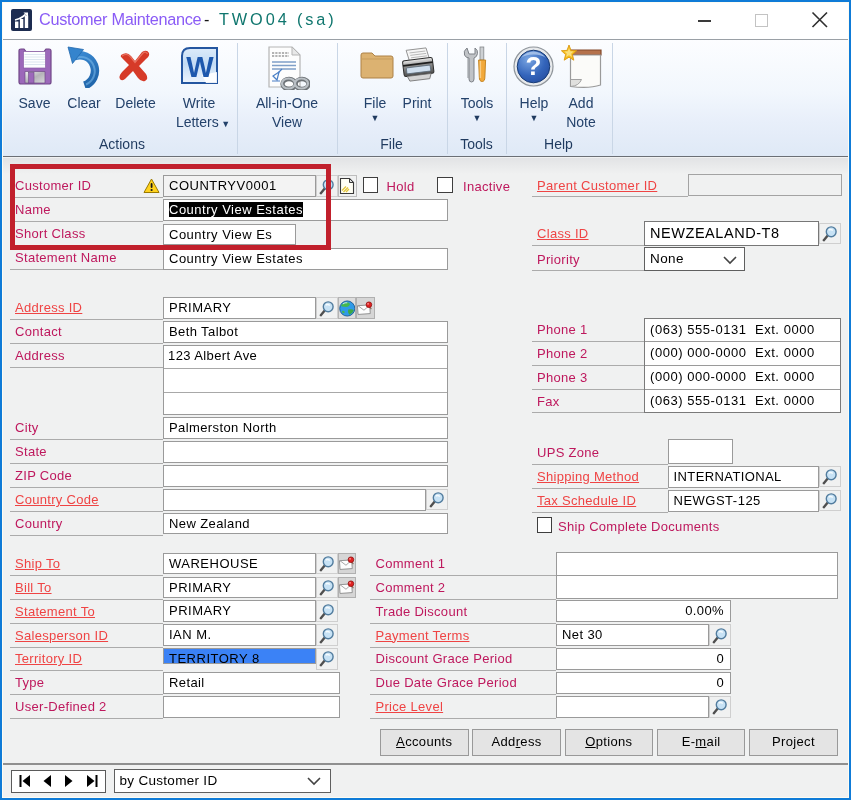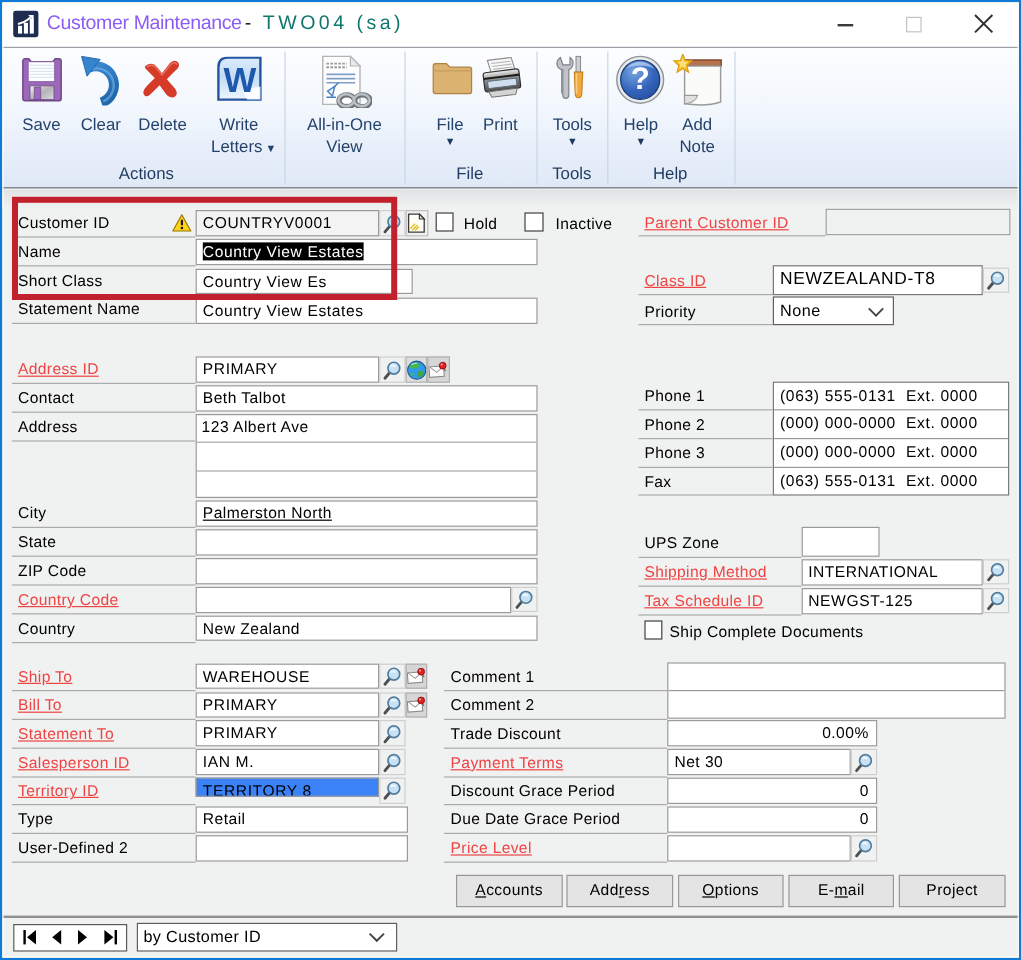--- a/index.html
+++ b/index.html
@@ -1,18 +1,18 @@
 <!DOCTYPE html>
 <html><head><meta charset="utf-8"><style>
 
 html,body{margin:0;padding:0}
 body{width:851px;height:800px;position:relative;font-family:"Liberation Sans",sans-serif;overflow:hidden;background:#fff}
 .abs{position:absolute}
 .win{position:absolute;inset:0;border:2px solid #0f7bd7;background:#f0f1f1;box-sizing:border-box}
-.flb{position:absolute;color:#000000;white-space:nowrap}
+.flb{position:absolute;color:#be185d;white-space:nowrap}
 .lnk{position:absolute;color:#ef4444;text-decoration:underline;white-space:nowrap}
 .fld{position:absolute;box-sizing:border-box;white-space:nowrap;color:#000;overflow:hidden}
 .ibtn{position:absolute;box-sizing:border-box;border:1px solid #cfcfcf;background:#f0f1f1;display:flex;align-items:center;justify-content:center}
 .rlab{position:absolute;color:#24426b;white-space:nowrap;text-align:center;font-size:14px}
 .glab{position:absolute;color:#1f3a5f;white-space:nowrap;text-align:center;font-size:14px}
 .sep{position:absolute;width:1px;background:#c9d6e6}
 
 </style></head><body>
 <div class="win"></div>
 <div style="position:absolute;left:2px;top:2px;right:2px;bottom:2px;border:1px solid #fdfcf2;pointer-events:none;z-index:50"></div>
@@ -187,21 +187,21 @@
       <path d="M10.5 1.5 L10.5 5.5 L14.5 5.5 Z" fill="#dedede" stroke="#3a3a3a" stroke-width="1"></path>
       <path d="M3 13.5 L7 9.5 M4.5 15 L9 10.5 M7 15 L10 12" stroke="#e3c53a" stroke-width="1.3"></path>
     </svg>
   </div>
 <div class="abs" style="left:142.5px;top:177.5px"><svg width="17" height="16" viewBox="0 0 17 16">
       <path d="M8.5 1 L16 14.5 H1 Z" fill="#ffd21e" stroke="#9a7a00" stroke-width="1" stroke-linejoin="round"></path>
       <rect x="7.7" y="5" width="1.8" height="5" rx="0.9" fill="#1a1a1a"></rect>
       <circle cx="8.6" cy="12" r="1.1" fill="#1a1a1a"></circle>
     </svg></div>
 <div class="fld" style="left:163px;top:198.8px;width:284.5px;height:22.2px;background:#fff;border:1px solid #9a9a9a;padding-left:5px;line-height:20.2px;font-size:13.0px;letter-spacing:0.5px;"><span style="background:#000;color:#fff">Country View Estates</span></div>
-<div class="fld" style="left:163px;top:223.5px;width:181px;height:21.8px;background:#fff;border:1px solid #9a9a9a;padding-left:5px;line-height:19.8px;font-size:13.0px;letter-spacing:0.5px;">Country View Es</div>
+<div class="fld" style="left:163px;top:223.5px;width:133px;height:21.8px;background:#fff;border:1px solid #9a9a9a;padding-left:5px;line-height:19.8px;font-size:13.0px;letter-spacing:0.5px;">Country View Es</div>
 <div class="fld" style="left:163px;top:247.8px;width:284.5px;height:22.0px;background:#fff;border:1px solid #9a9a9a;padding-left:5px;line-height:20.0px;font-size:13.0px;letter-spacing:0.5px;">Country View Estates</div>
 <div style="position:absolute;left:362.5px;top:177px;width:15.5px;height:15.5px;background:#fff;border:1.7px solid #3e3e3e;box-sizing:border-box"></div>
 <div class="flb" style="left:386.5px;top:178.5px;width:200px;font-size:13.0px;letter-spacing:0.3px">Hold</div>
 <div style="position:absolute;left:437px;top:177px;width:15.5px;height:15.5px;background:#fff;border:1.7px solid #3e3e3e;box-sizing:border-box"></div>
 <div class="flb" style="left:463px;top:178.5px;width:200px;font-size:13.0px;letter-spacing:0.3px">Inactive</div>
 <div class="lnk" style="left:15px;top:300.475px;width:200px;font-size:13.0px;letter-spacing:0.3px">Address ID</div>
 <div class="flb" style="left:15px;top:324.42499999999995px;width:200px;font-size:13.0px;letter-spacing:0.3px">Contact</div>
 <div class="flb" style="left:15px;top:348.375px;width:200px;font-size:13.0px;letter-spacing:0.3px">Address</div>
 <div class="flb" style="left:15px;top:420.225px;width:200px;font-size:13.0px;letter-spacing:0.3px">City</div>
 <div class="flb" style="left:15px;top:444.17499999999995px;width:200px;font-size:13.0px;letter-spacing:0.3px">State</div>
@@ -240,21 +240,21 @@
       <path d="M12.2 5.8 L14.8 9.2" stroke="#8a6a5a" stroke-width="1.2"></path>
       <circle cx="12.3" cy="4.6" r="2.9" fill="#e02222" stroke="#8e1010" stroke-width="0.8"></circle>
       <circle cx="11.4" cy="3.7" r="0.9" fill="#ff9a9a"></circle>
     </svg>
   </div>
 <div class="fld" style="left:163px;top:321.3px;width:284.5px;height:21.7px;background:#fff;border:1px solid #9a9a9a;padding-left:5px;line-height:19.7px;font-size:13.0px;letter-spacing:0.4px;">Beth Talbot</div>
 <div class="fld" style="left:163px;top:345.2px;width:284.5px;height:69.7px;background:#fff;border:1px solid #9a9a9a;padding-left:5px;line-height:67.7px;font-size:13.0px;letter-spacing:0.4px;"></div>
 <div class="abs" style="left:164px;top:345.2px;width:282.5px;height:22.5px;line-height:22.5px;padding-left:4px;font-size:13px;letter-spacing:0.4px">123 Albert Ave</div>
 <div style="position:absolute;left:164px;top:368.3px;width:282.5px;height:1px;background:#a8a8a8"></div>
 <div style="position:absolute;left:164px;top:391.6px;width:282.5px;height:1px;background:#a8a8a8"></div>
-<div class="fld" style="left:163px;top:417.0px;width:284.5px;height:21.8px;background:#fff;border:1px solid #9a9a9a;padding-left:5px;line-height:19.8px;font-size:13.0px;letter-spacing:0.4px;text-decoration:underline;">Palmerston North</div>
+<div class="fld" style="left:163px;top:417.0px;width:284.5px;height:21.8px;background:#fff;border:1px solid #9a9a9a;padding-left:5px;line-height:19.8px;font-size:13.0px;letter-spacing:0.4px;">Palmerston North</div>
 <div class="fld" style="left:163px;top:440.9px;width:284.5px;height:21.8px;background:#fff;border:1px solid #9a9a9a;padding-left:5px;line-height:19.8px;font-size:13.0px;letter-spacing:0.35px;"></div>
 <div class="fld" style="left:163px;top:464.8px;width:284.5px;height:21.8px;background:#fff;border:1px solid #9a9a9a;padding-left:5px;line-height:19.8px;font-size:13.0px;letter-spacing:0.35px;"></div>
 <div class="fld" style="left:163px;top:488.8px;width:262.5px;height:21.8px;background:#fff;border:1px solid #9a9a9a;padding-left:5px;line-height:19.8px;font-size:13.0px;letter-spacing:0.35px;"></div>
 <div class="ibtn" style="left:425.5px;top:488.8px;width:22px;height:21.5px">
     <svg width="18" height="19" viewBox="0 0 18 19">
       <path d="M6.5 11.8 L2.8 16.2" stroke="#4f4f4f" stroke-width="2.4" stroke-linecap="round"></path>
       <circle cx="10.2" cy="7.8" r="4.9" fill="#c7e2f5" stroke="#517c9e" stroke-width="1.4"></circle>
       <path d="M7.6 6.2 a3.4 3.4 0 0 1 4.2 0.3" stroke="#f4fafd" stroke-width="1.4" fill="none"></path>
     </svg>
   </div>

